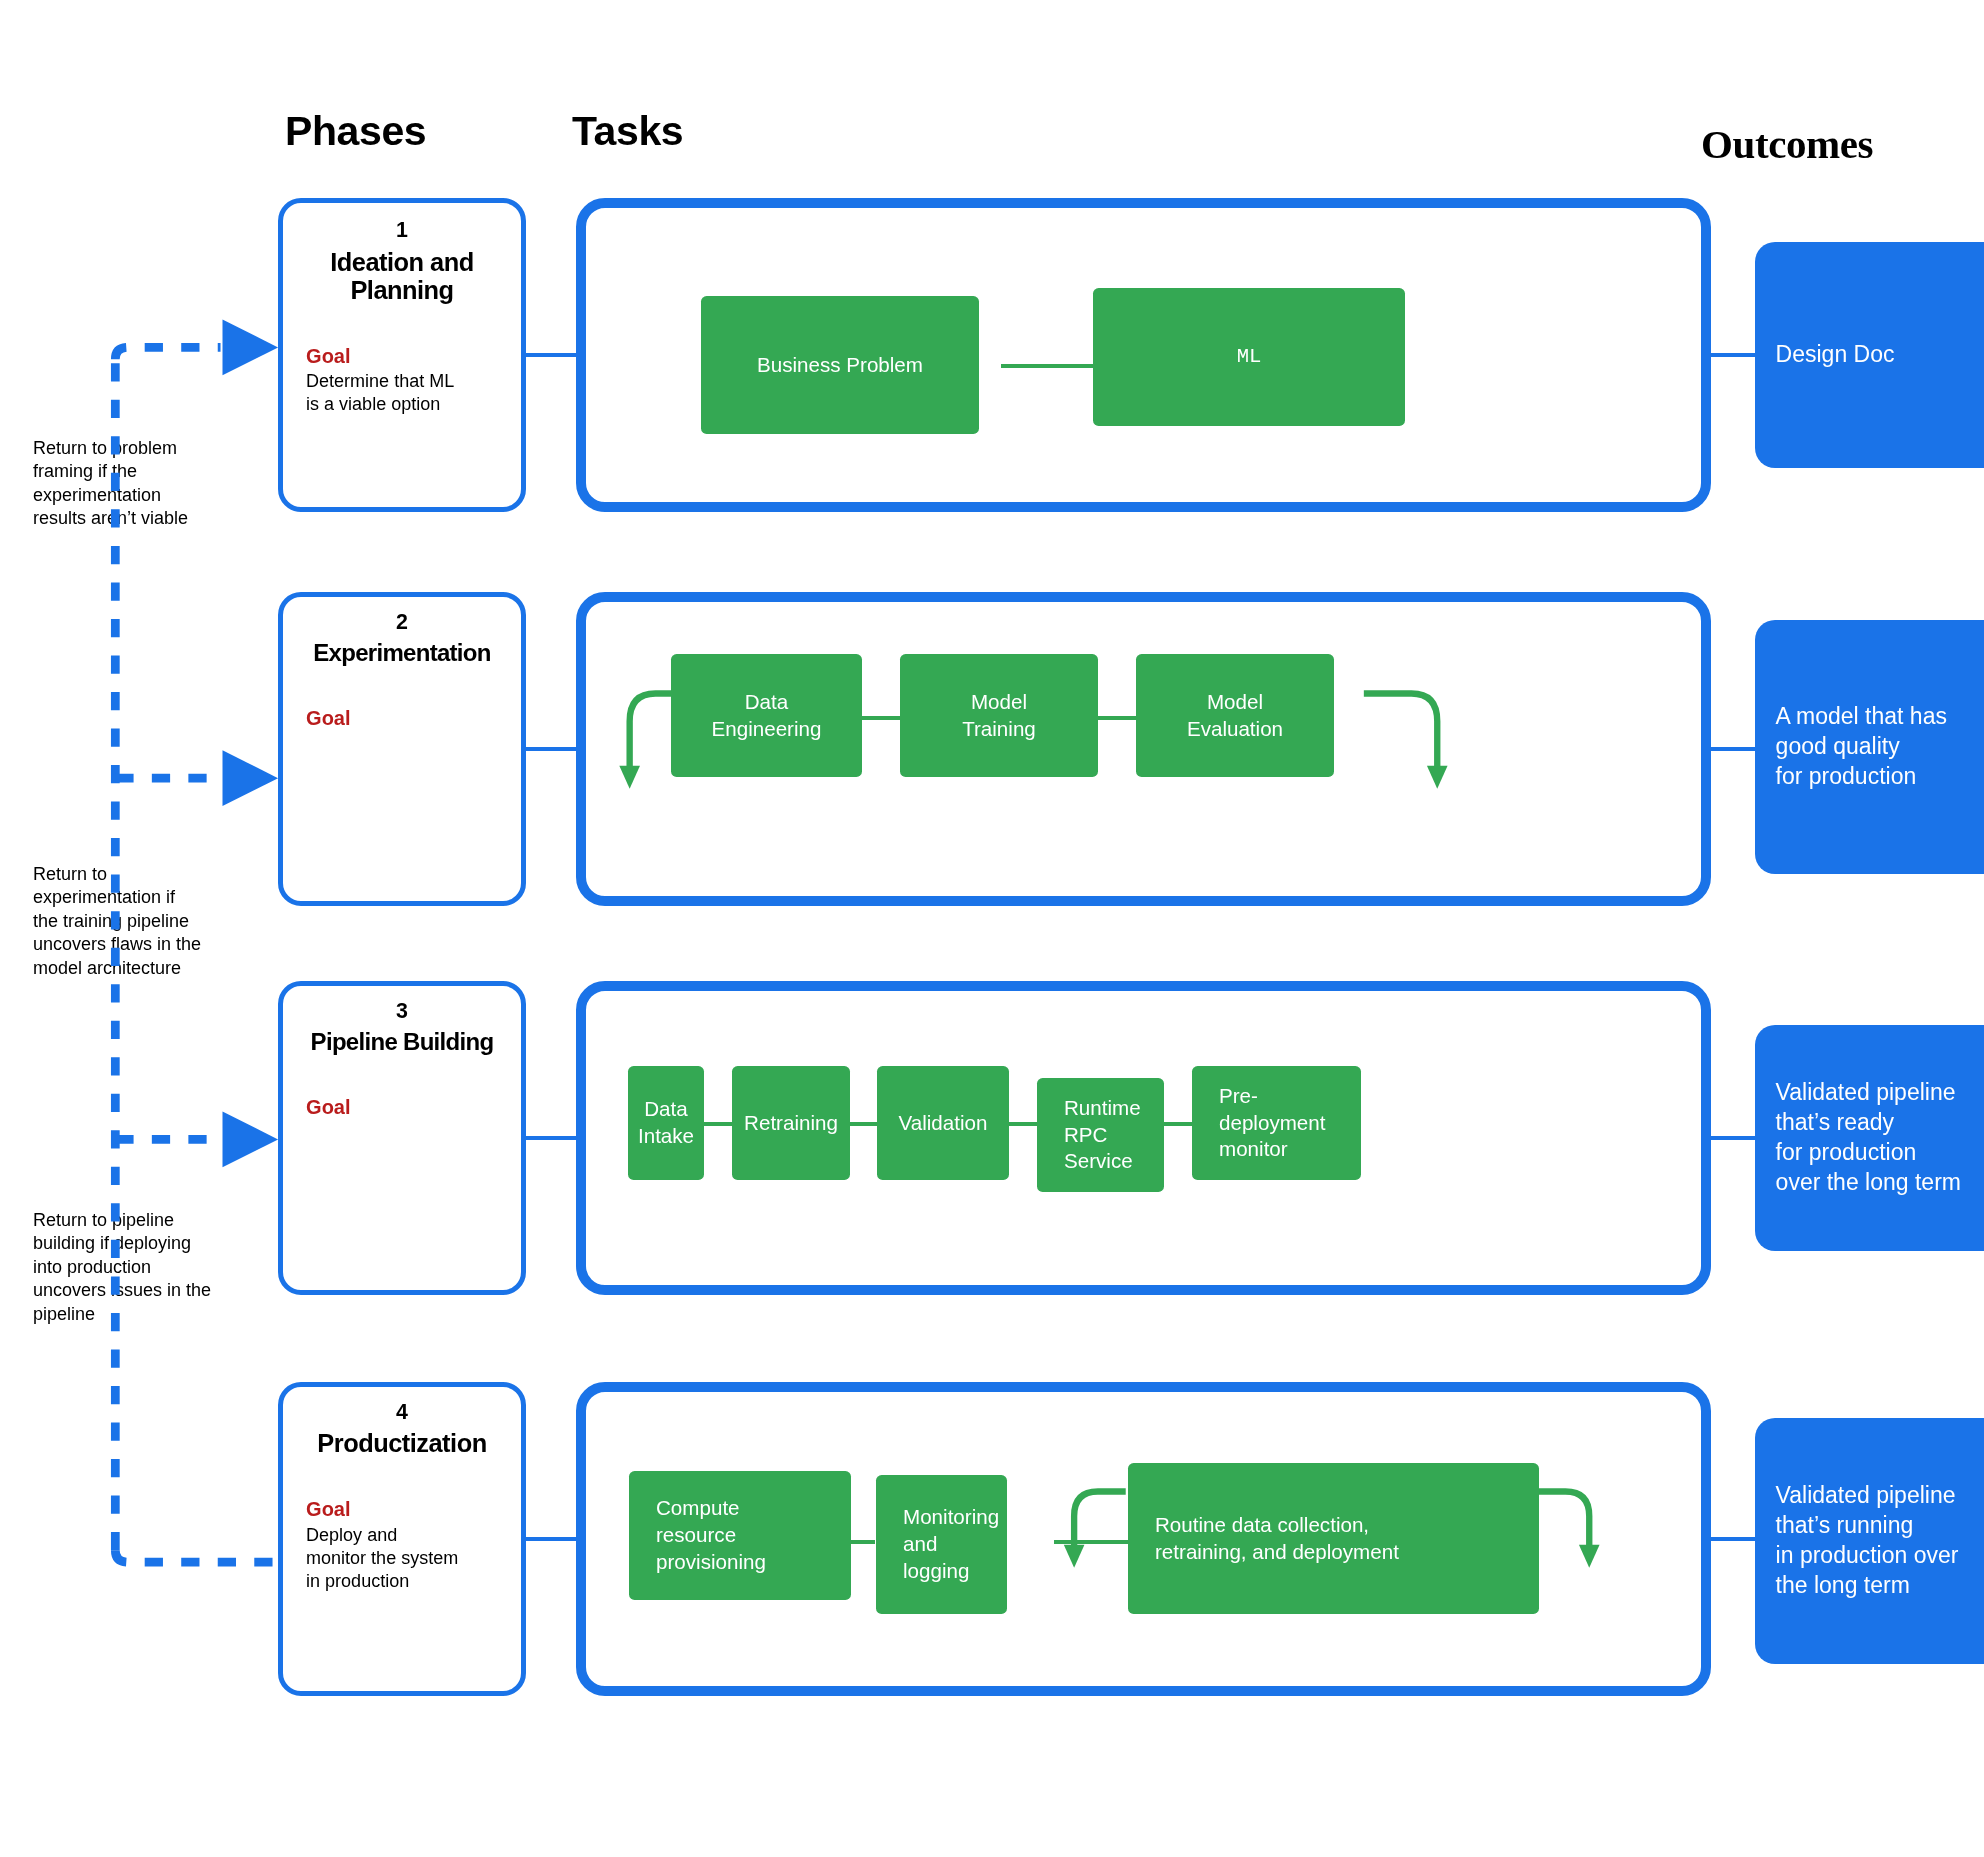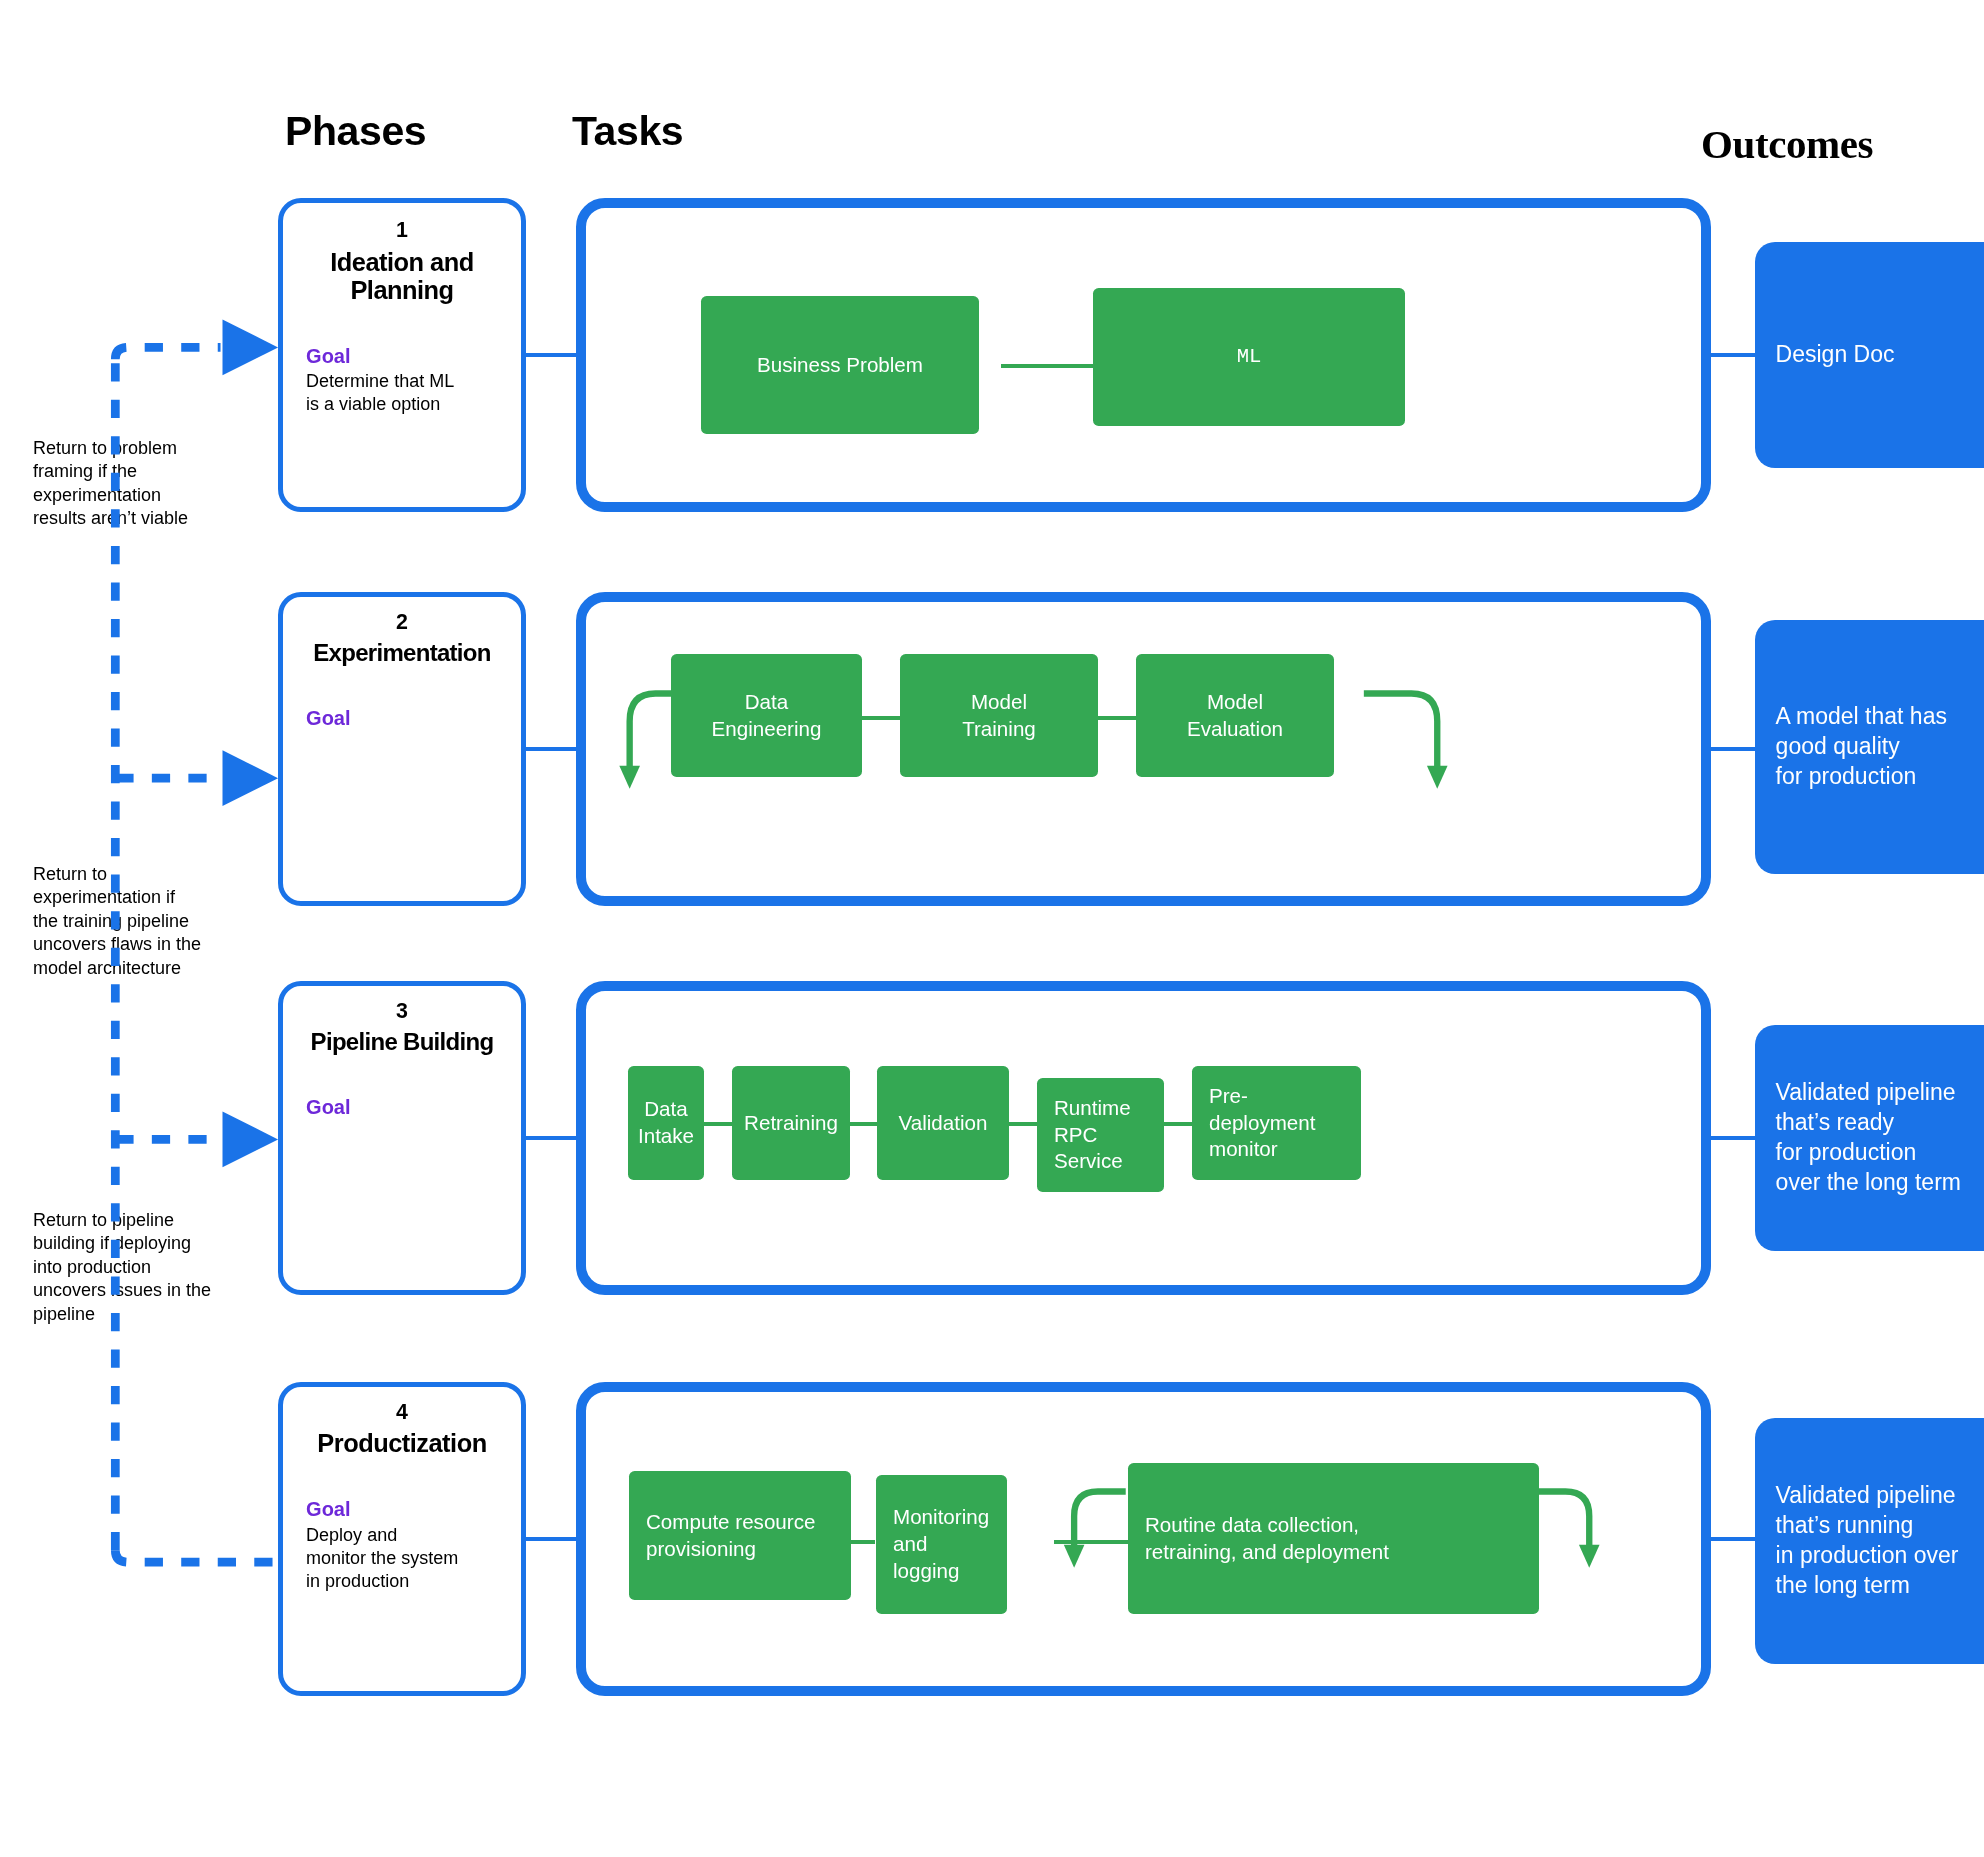--- a/index.html
+++ b/index.html
@@ -67,21 +67,21 @@
     color: #000;
     line-height: 1.1;
     letter-spacing: -0.5px;
     white-space: pre-line;
   }
   .phase-title.tight { font-size: 24px; letter-spacing: -0.7px; }
   .goal-block { margin-top: 18px; padding-left: 7.1px; }
   .goal-label {
     font-size: 20px;
     font-weight: 700;
-    color: #6d28d9;
+    color: #b91c1c;
     margin-bottom: 2.4px;
     margin-top: 40px;
   }
   .goal-text {
     font-size: 18px;
     font-weight: 400;
     color: #000;
     line-height: 1.28;
     white-space: pre-line;
   }
@@ -125,21 +125,21 @@
     position: absolute;
     box-sizing: border-box;
     background: #34a853;
     border-radius: 5.6px;
     color: #ffffff;
     font-size: 20.6px;
     line-height: 1.30;
     font-weight: 400;
     display: flex;
     align-items: center;
-    padding: 0 17px;
+    padding: 0 27px;
     white-space: pre-line;
     z-index: 3;
   }
   .chip.centered { justify-content: center; text-align: center; }
 
   .green-link {
     position: absolute;
     height: 3.6px;
     background: #34a853;
     z-index: 2;

